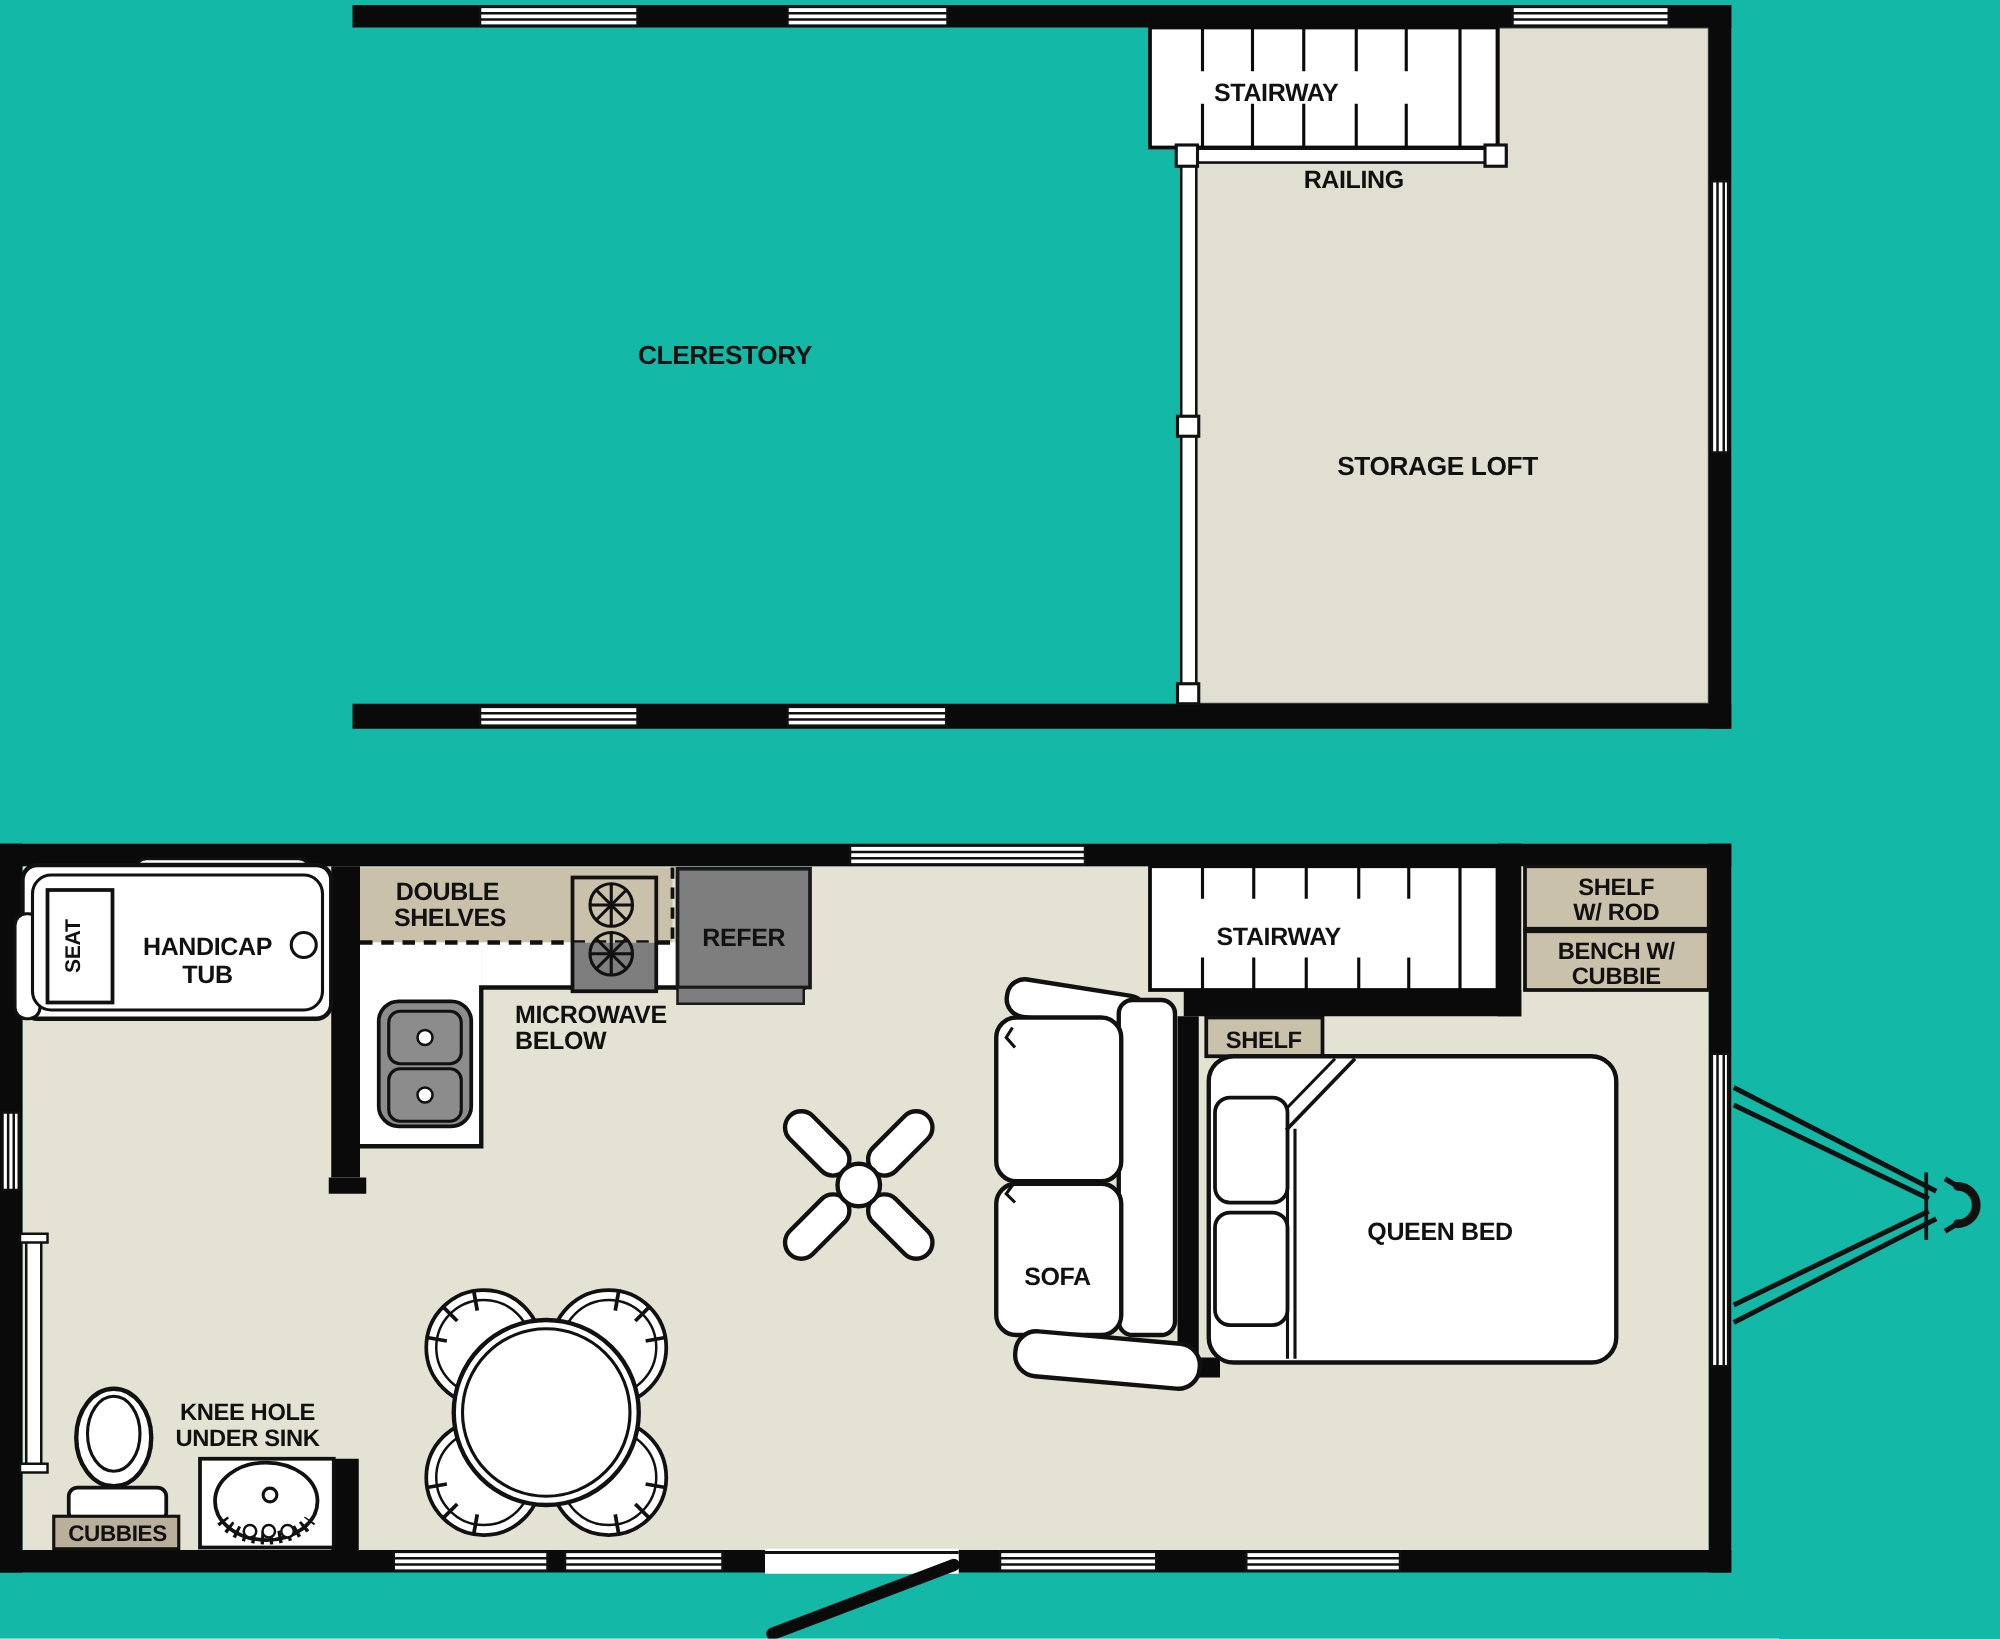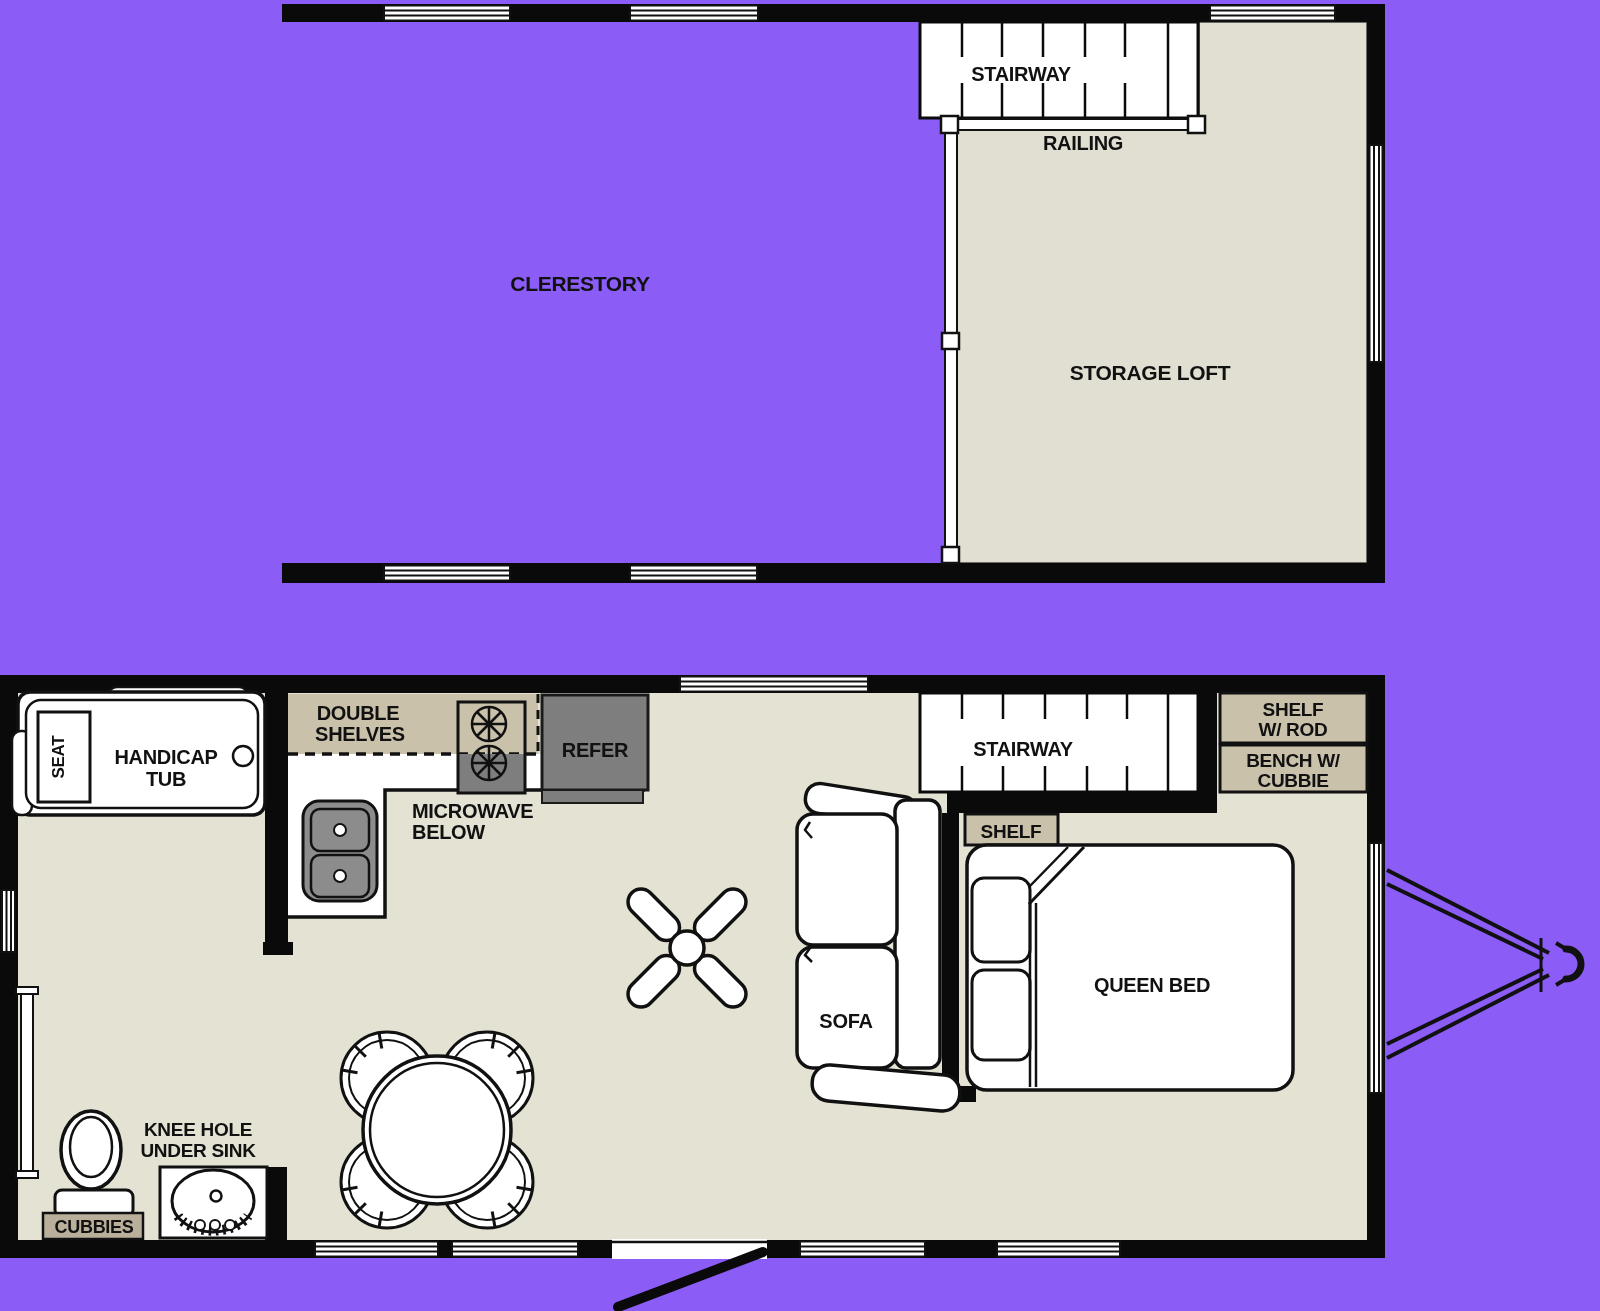--- a/index.html
+++ b/index.html
@@ -1,16 +1,16 @@
 <!DOCTYPE html>
 <html><head>
 <meta charset="utf-8">
 <style>
   html,body{margin:0;padding:0;background:#ffffff;}
-  .stage{width:1600px;height:1311px;position:relative;background:#8b5cf6;}
+  .stage{width:1600px;height:1311px;position:relative;background:#14b8a6;}
   svg{display:block;}
   .lbl{font-family:"Liberation Sans","DejaVu Sans",sans-serif;font-weight:bold;fill:#111;letter-spacing:-0.3px;}
 </style>
 </head>
 <body>
 
 <div class="stage">
 <svg width="1600" height="1311" viewBox="0 0 1600 1311">
 
   <g>

